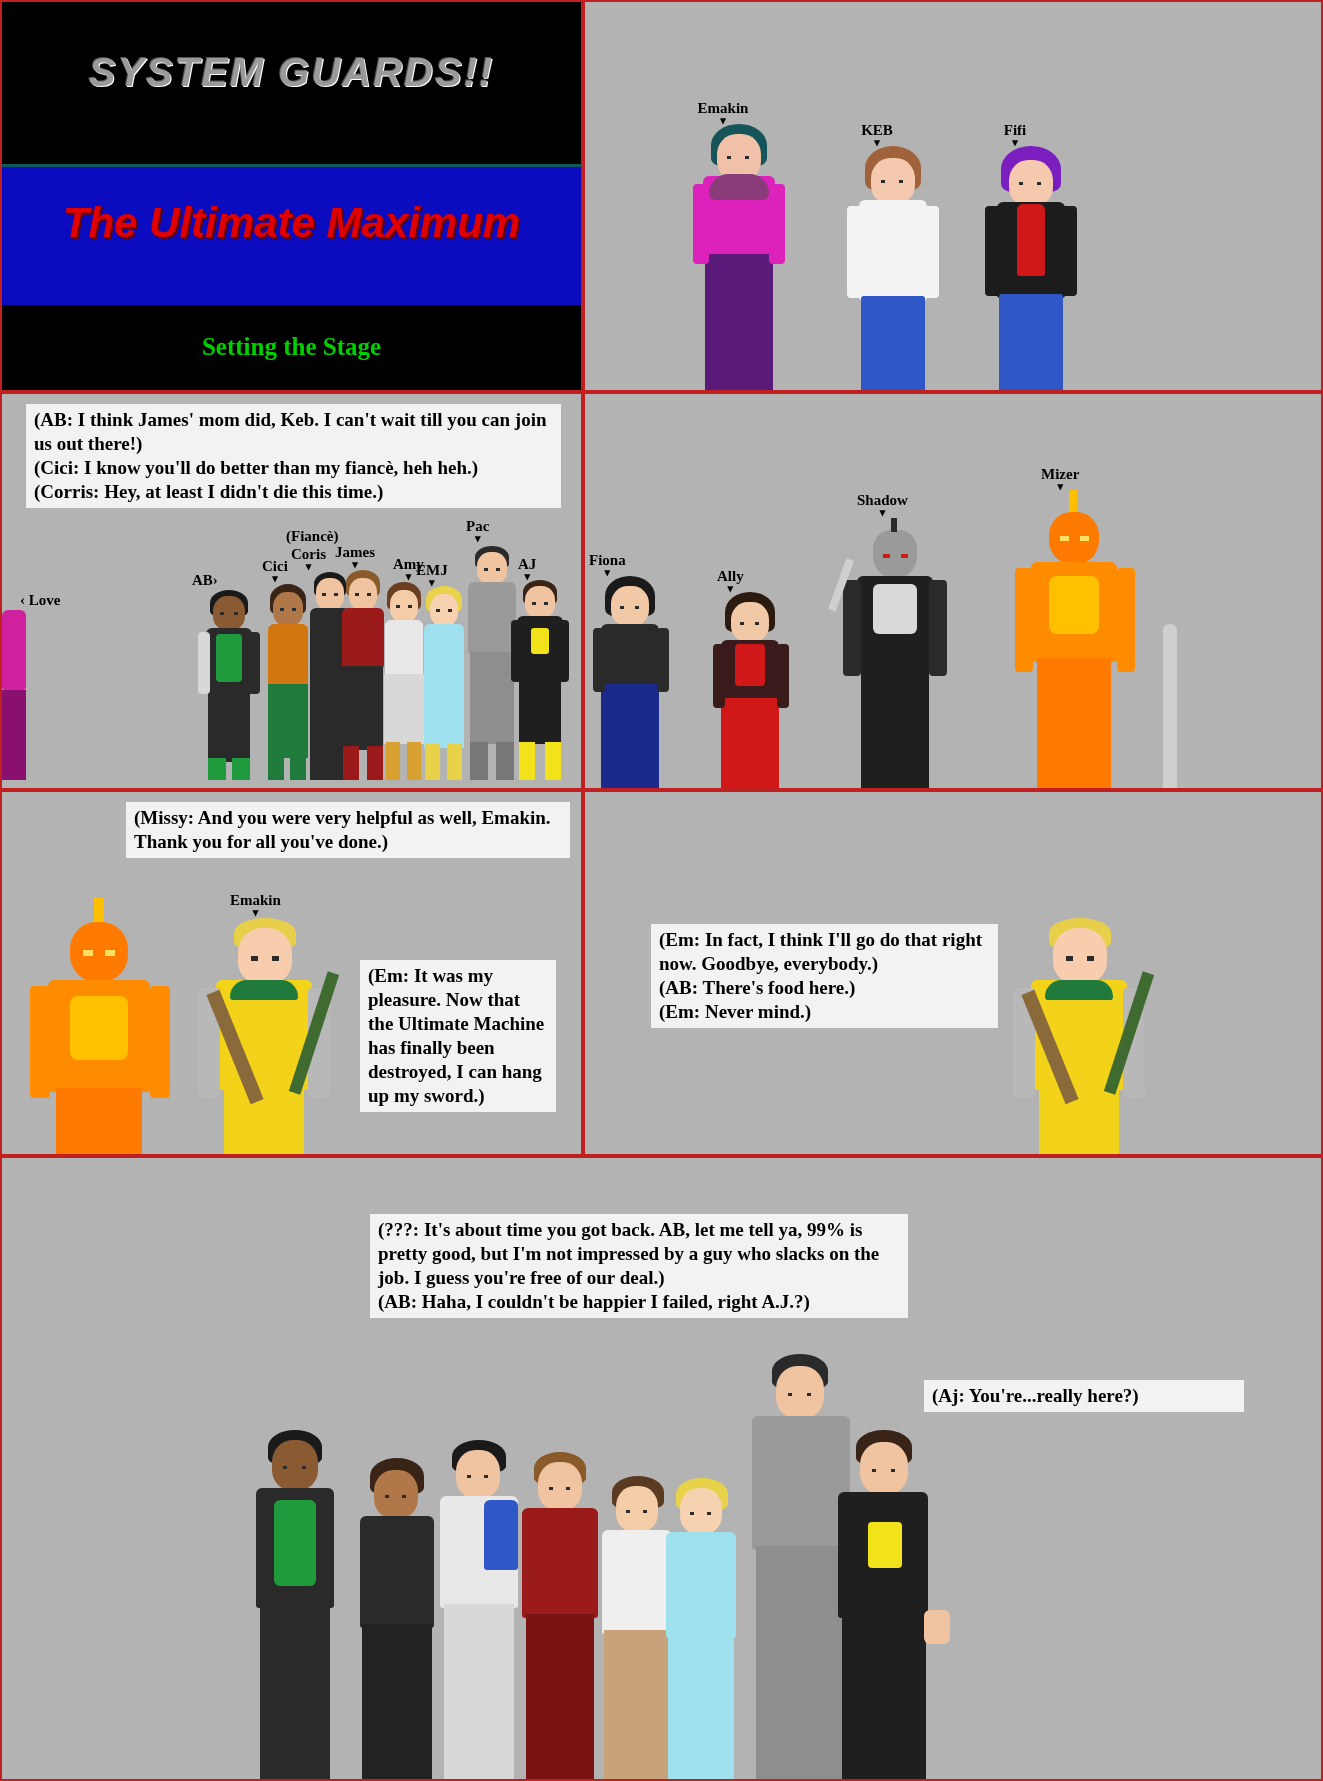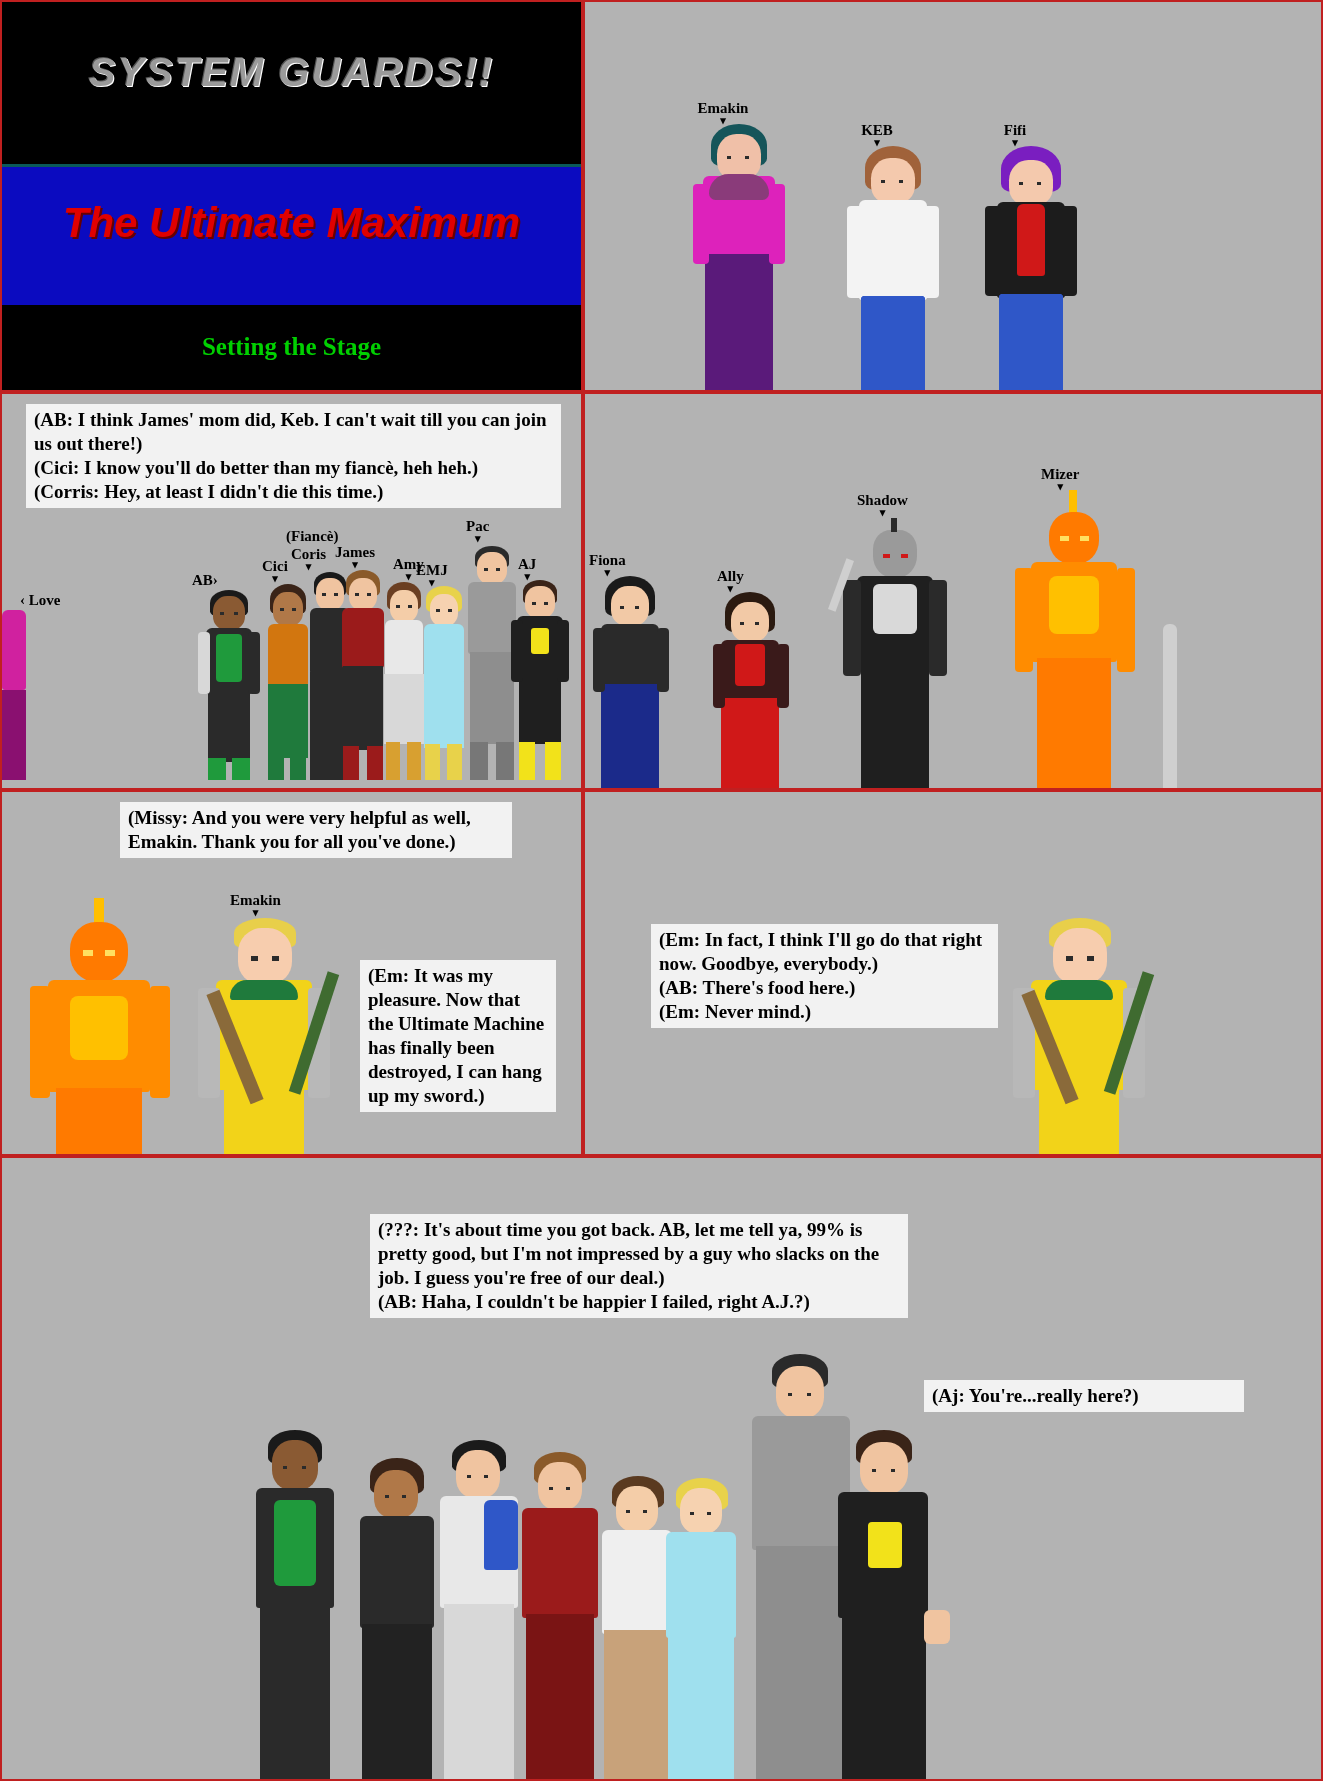--- a/index.html
+++ b/index.html
@@ -347,21 +347,21 @@
       <div class="arm" style="left:0px;top:78px;width:18px;height:104px;background:#ff8c00;"></div>
       <div class="arm" style="left:102px;top:78px;width:18px;height:104px;background:#ff8c00;"></div>
     </div>
 
     <div class="fig" style="left:578px;top:230px;width:14px;height:168px;">
       <div class="torso" style="left:0;top:0;width:14px;height:168px;background:#cfcfcf;"></div>
     </div>
   </div>
 
   <div class="panel" style="left:0;top:790px;width:583px;height:366px;">
-    <div class="bubble" style="left:118px;top:10px;width:392px;">(Missy: And you were very helpful as well, Emakin.  Thank you for all you've done.)</div>
+    <div class="bubble" style="left:124px;top:10px;width:444px;">(Missy: And you were very helpful as well, Emakin.  Thank you for all you've done.)</div>
     <div class="bubble" style="left:358px;top:168px;width:196px;">(Em: It was my pleasure.  Now that the Ultimate Machine has finally been destroyed, I can hang up my sword.)</div>
 
     <div class="fig" style="left:28px;top:106px;width:140px;height:258px;">
       <div style="position:absolute;left:64px;top:0;width:10px;height:26px;background:#ffbf00;"></div>
       <div class="head" style="left:40px;top:24px;width:58px;height:60px;background:#ff7a00;border-radius:45%;">
         <span class="eye" style="left:13px;top:28px;background:#ffe060;width:10px;height:6px;"></span>
         <span class="eye" style="left:35px;top:28px;background:#ffe060;width:10px;height:6px;"></span>
       </div>
       <div class="torso" style="left:18px;top:82px;width:102px;height:112px;background:#ff8c00;"></div>
       <div class="torso" style="left:40px;top:98px;width:58px;height:64px;background:#ffc000;border-radius:8px;"></div>

